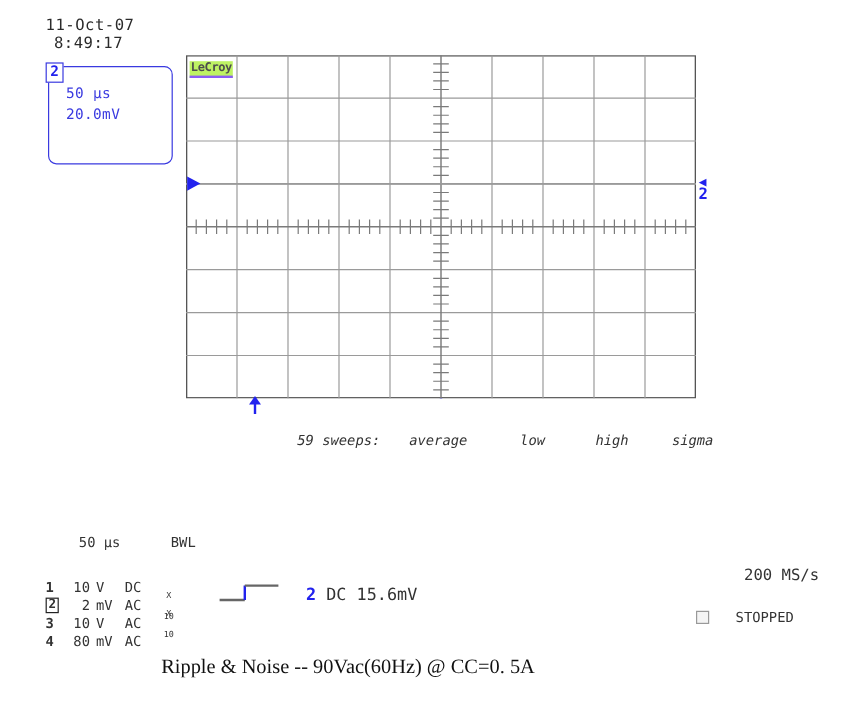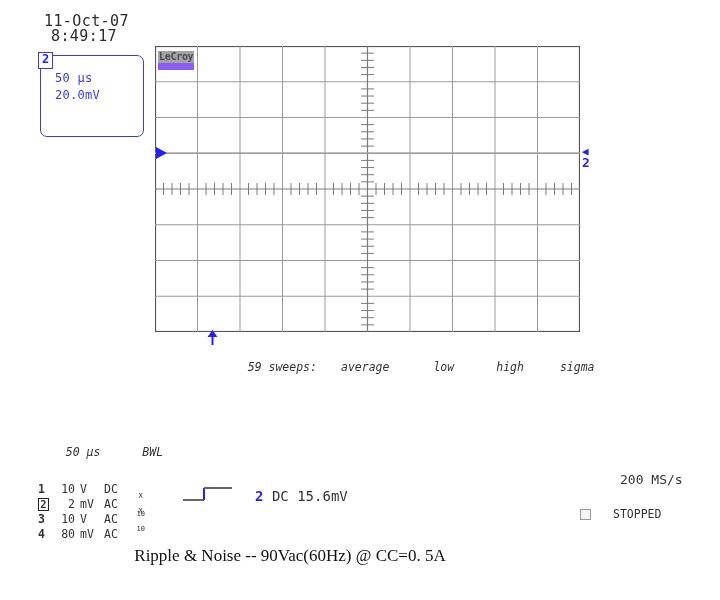--- a/index.html
+++ b/index.html
@@ -3,52 +3,52 @@
 <meta charset="utf-8">
 <style>
   html,body{margin:0;padding:0;}
   body{
     width:720px;height:600px;background:#ffffff;position:relative;
     font-family:"DejaVu Sans Mono","Liberation Mono",monospace;
     color:#333333;overflow:hidden;
   }
   .abs{position:absolute;}
   
-  #timestamp{left:44px;top:14px;font-size:15px;line-height:15px;color:#2b2b2b;letter-spacing:0.4px;}
+  #timestamp{left:38px;top:14px;font-size:13px;line-height:15px;color:#2b2b2b;letter-spacing:0.4px;}
   #timestamp div{white-space:pre;}
   #time-line2{padding-left:7px;}
   
   #chan-box{
     left:40px;top:55px;width:102px;height:80px;
     border:1.6px solid #3a3ae0;border-radius:7px;background:#ffffff;
   }
   #chan-badge{
     left:38px;top:52px;width:13px;height:15px;
     border:1.6px solid #3a3ae0;background:#ffffff;color:#2222ee;
     font-size:12px;font-weight:bold;line-height:13px;text-align:center;
   }
   #chan-box-text{left:55px;top:70px;color:#3a3ae0;font-size:12px;line-height:17px;letter-spacing:0.3px;}
   #chan-box-text div{white-space:pre;}
   
   #scope{left:155px;top:46px;width:425px;height:286px;}
   #scope svg{display:block;}
   #lecroy{
     left:158px;top:51px;font-size:10px;font-weight:bold;color:#4d4d4d;
-    letter-spacing:-0.3px;border-bottom:7px solid #8b5cf6;padding:0 1px 1px 1px;
-    background:#a3a3a3;
+    letter-spacing:-0.3px;border-bottom:2px solid #8b5cf6;padding:0 1px 1px 1px;
+    background:#bef264;
   }
   
   #ch2-marker{left:582px;top:147px;color:#2222ee;font-size:13px;font-weight:bold;line-height:14px;}
   
   #meas{left:150px;top:343px;font-size:11.5px;color:#333333;line-height:16px;font-style:italic;}
   #meas .row{white-space:pre;}
   #meas .chan2{color:#2222ee;font-weight:bold;}
   
   #panel{left:38px;top:430px;font-size:11.5px;color:#333333;line-height:15px;}
-  #panel .hdr{white-space:pre;font-style:italic;}
+  #panel .hdr{white-space:pre;}
   .ch-row{display:flex;align-items:center;height:15px;white-space:pre;}
   .ch-num{font-weight:bold;width:11px;display:inline-block;text-align:left;}
   .ch-num.boxed{border:1.4px solid #222;line-height:11px;height:11px;width:9px;text-align:center;font-size:10.5px;}
   .ch-volt{display:inline-block;width:26px;text-align:right;}
   .ch-unit{display:inline-block;width:24px;text-align:left;padding-left:5px;}
   .ch-coup{display:inline-block;width:24px;}
   .probe{display:inline-block;font-size:7px;line-height:6px;text-align:center;vertical-align:middle;color:#333;}
   .probe b{display:block;font-weight:normal;}
   
   #trig-glyph{left:182px;top:484px;width:52px;height:20px;}

